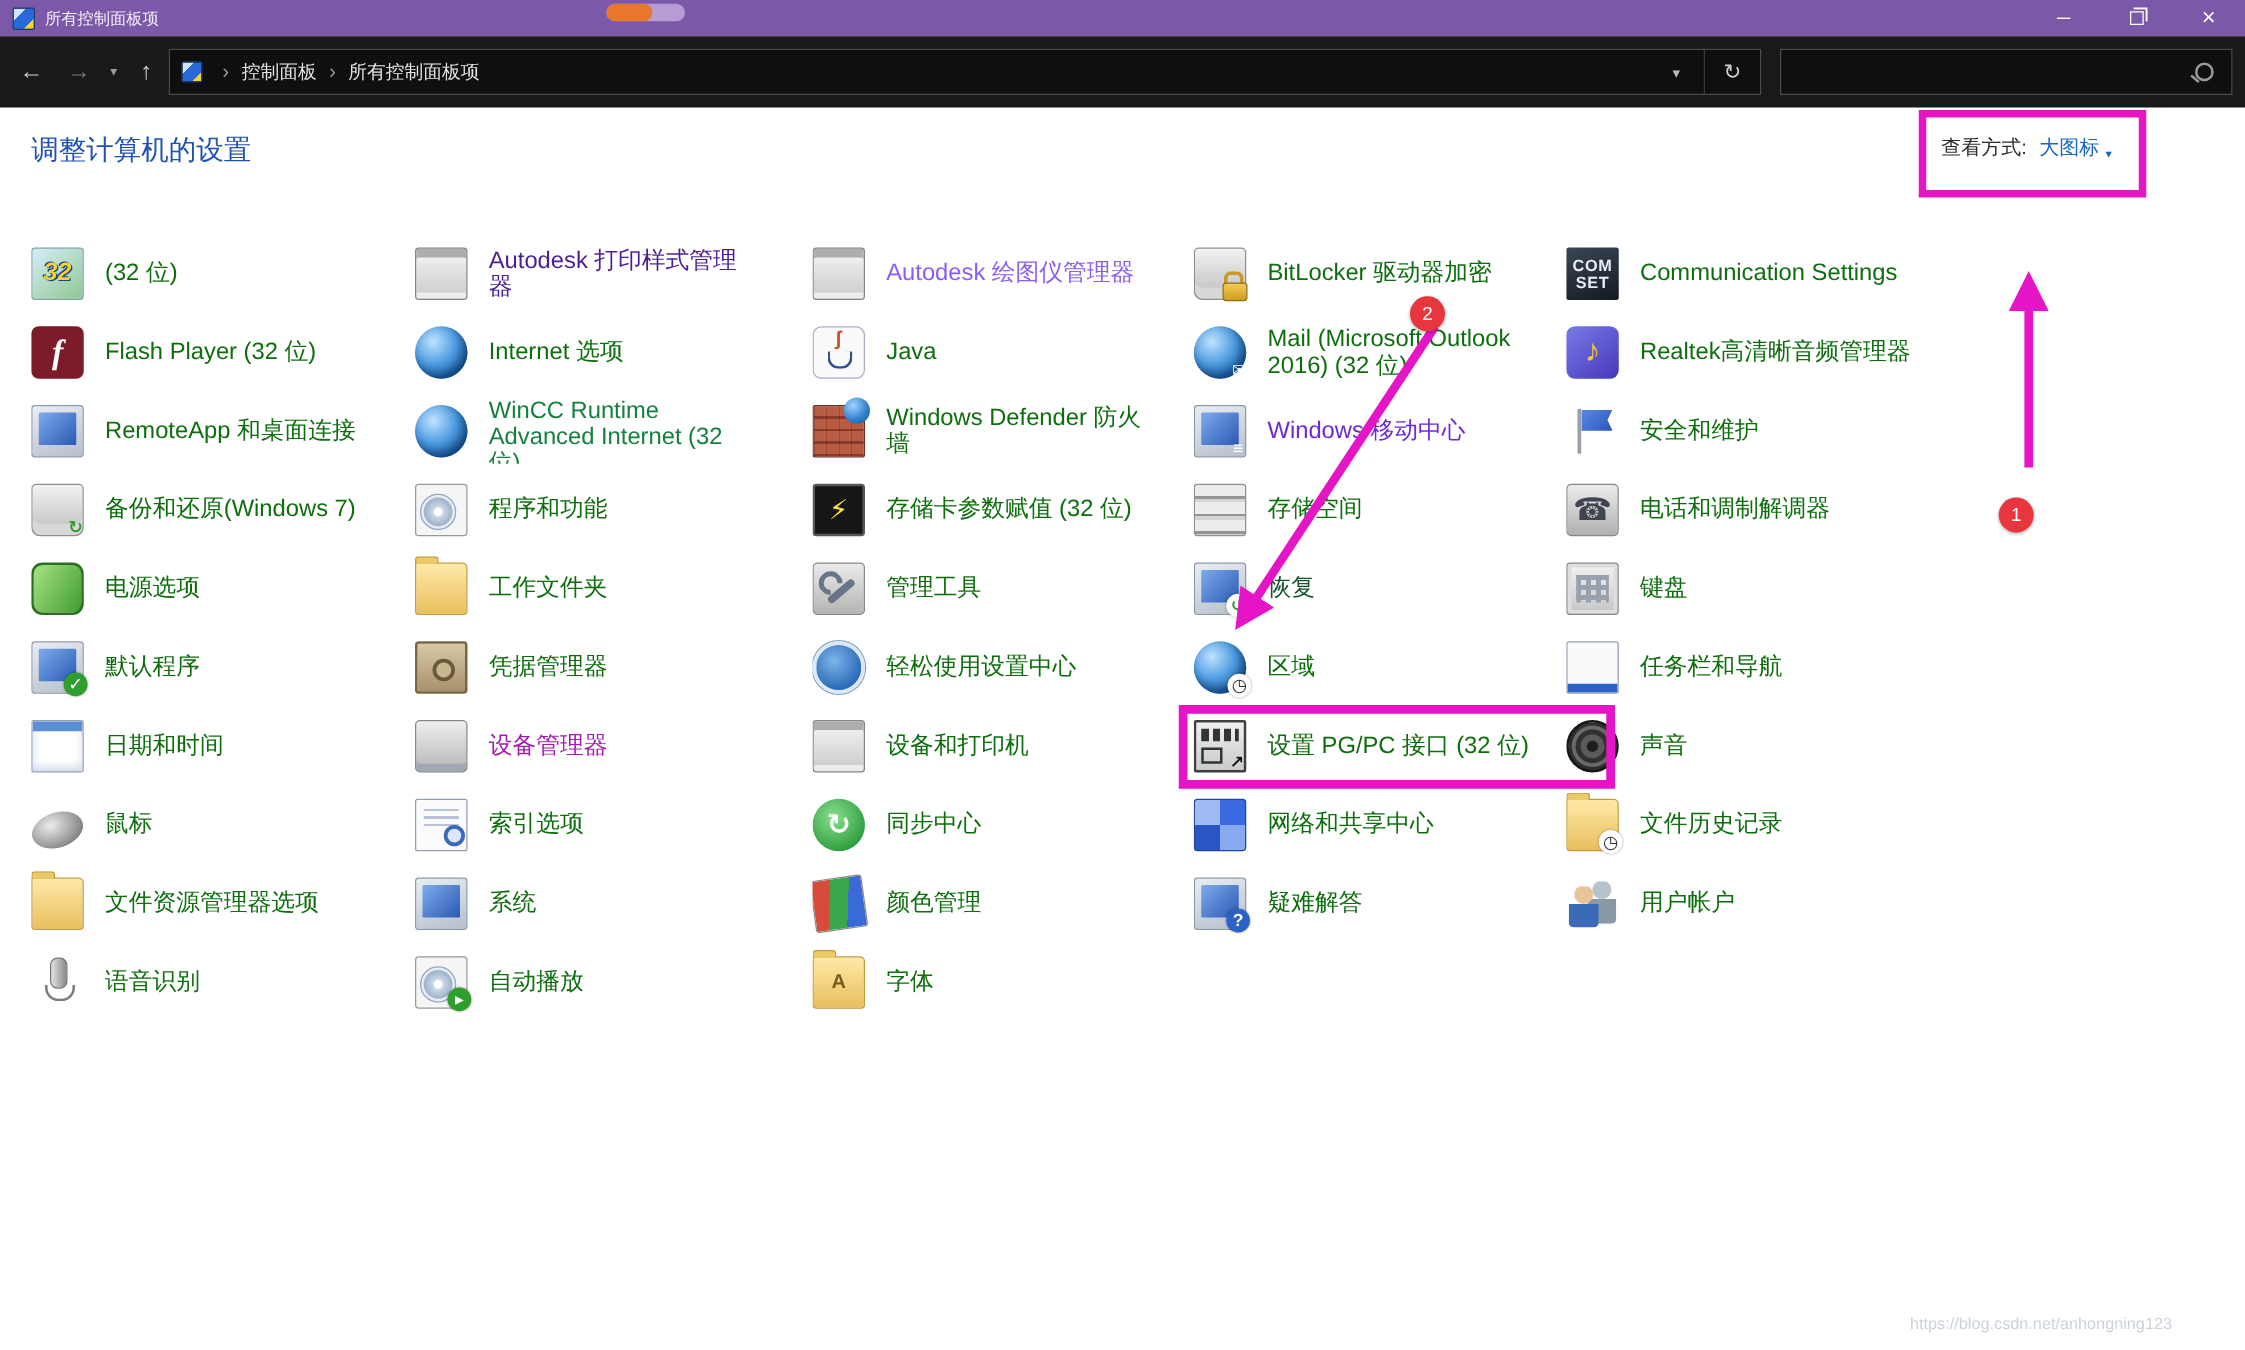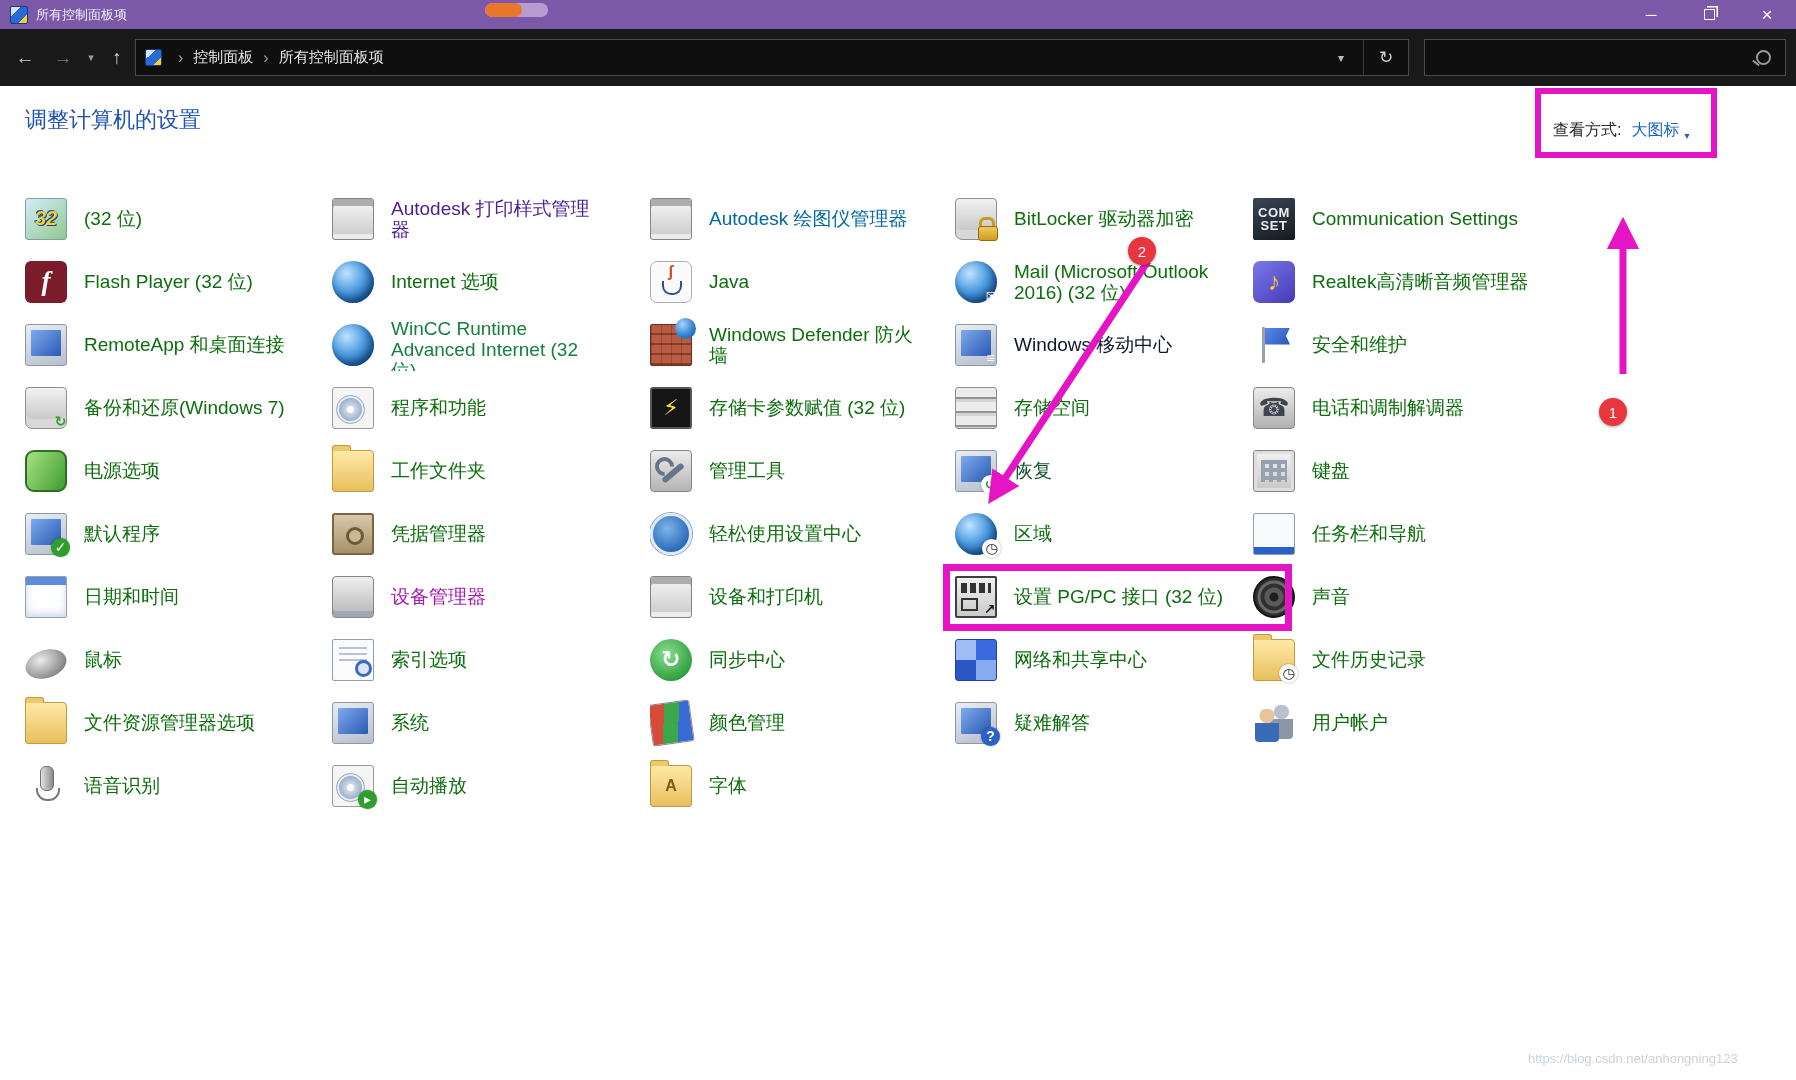--- a/index.html
+++ b/index.html
@@ -24,21 +24,21 @@
   .crumb-sep{color:#9a9a9a;font-size:16px;margin:0 10px}
   .crumb{color:#e4e4e4;font-size:15px;cursor:pointer}
   .addr-right{margin-left:auto;display:flex;align-items:center;height:100%}
   .addr-drop{width:44px;height:100%;display:flex;align-items:center;justify-content:center;color:#bbb;font-size:12px;cursor:pointer}
   .addr-refresh{width:44px;height:100%;display:flex;align-items:center;justify-content:center;color:#cfcfcf;font-size:17px;border-left:1px solid #3a3a3a;cursor:pointer}
   .search{position:absolute;left:1424px;top:10px;width:362px;height:37px;background:#0f0f0f;border:1px solid #4a4a4a;box-sizing:border-box;display:flex;align-items:center}
   .mag{margin-left:auto;margin-right:14px;width:11px;height:11px;border:2px solid #9a9a9a;border-radius:50%;position:relative}
   .mag::after{content:"";position:absolute;left:-6px;top:10px;width:8px;height:2px;background:#9a9a9a;transform:rotate(40deg)}
   
   .page-title{position:absolute;left:25px;top:105px;font-size:22px;color:#2052b4;z-index:5}
-  .viewmode{position:absolute;left:1553px;top:120px;display:flex;align-items:flex-end;font-size:16px;z-index:45}
+  .viewmode{position:absolute;left:1553px;top:108px;display:flex;align-items:flex-end;font-size:16px;z-index:45}
   .vm-label{color:#2b2b2b}
   .vm-value{color:#1767c0;margin-left:10px;cursor:pointer}
   .vm-caret{color:#1767c0;font-size:10px;margin-left:5px;cursor:pointer}
   
   .col{position:absolute;top:187px;width:302px}
   .c0{left:25px}.c1{left:332px}.c2{left:650px}.c3{left:955px}.c4{left:1253px}
   .item{display:flex;align-items:center;height:63px;overflow:hidden;cursor:pointer}
   .lbl{margin-left:17px;font-size:19px;line-height:21px;color:#0e6e0e;white-space:pre-line;max-width:236px}
   .lbl.clip{max-height:53px;overflow:hidden}
   
@@ -261,21 +261,21 @@
       <div class="item">
         <div class="ic ic-cd">
           <span class="ov" style="color: rgb(255, 255, 255); background: rgb(47, 158, 47); box-shadow: rgba(0, 0, 0, 0.4) 0px 0px 2px;">▸</span>
         </div>
         <div class="lbl" style="color: rgb(14, 110, 14);">自动播放</div>
       </div>
     </div>
     <div class="col c2">
       <div class="item">
         <div class="ic ic-printer"></div>
-        <div class="lbl" style="color: #0369a1;">Autodesk 绘图仪管理器</div>
+        <div class="lbl" style="color: #8b5cf6;">Autodesk 绘图仪管理器</div>
       </div>
       <div class="item">
         <div class="ic ic-java"></div>
         <div class="lbl" style="color: rgb(14, 110, 14);">Java</div>
       </div>
       <div class="item">
         <div class="ic ic-wall"></div>
         <div class="lbl" style="color: rgb(14, 110, 14);">Windows Defender 防火
 墙</div>
       </div>
@@ -323,21 +323,21 @@
         <div class="ic ic-globe">
           <span class="ov" style="color: rgb(255, 255, 255);">✉</span>
         </div>
         <div class="lbl" style="color: rgb(14, 110, 14);">Mail (Microsoft Outlook
 2016) (32 位)</div>
       </div>
       <div class="item">
         <div class="ic ic-screen">
           <span class="ov" style="color: rgb(255, 255, 255);">≡</span>
         </div>
-        <div class="lbl" style="color: #0f172a;">Windows 移动中心</div>
+        <div class="lbl" style="color: #6d28d9;">Windows 移动中心</div>
       </div>
       <div class="item">
         <div class="ic ic-drives"></div>
         <div class="lbl" style="color: rgb(14, 110, 14);">存储空间</div>
       </div>
       <div class="item">
         <div class="ic ic-screen">
           <span class="ov" style="color: rgb(47, 158, 47); background: rgb(255, 255, 255); box-shadow: rgba(0, 0, 0, 0.4) 0px 0px 2px;">↺</span>
         </div>
         <div class="lbl" style="color: #14532d;">恢复</div>

